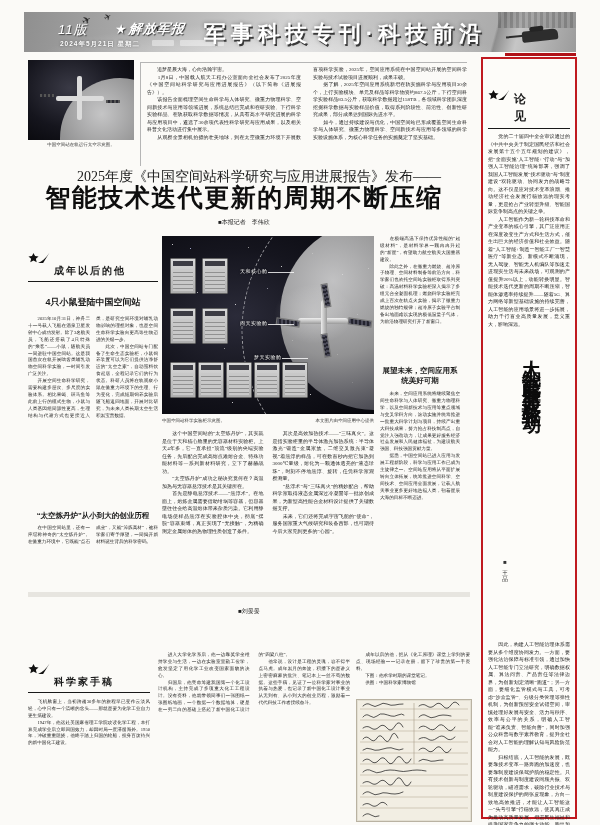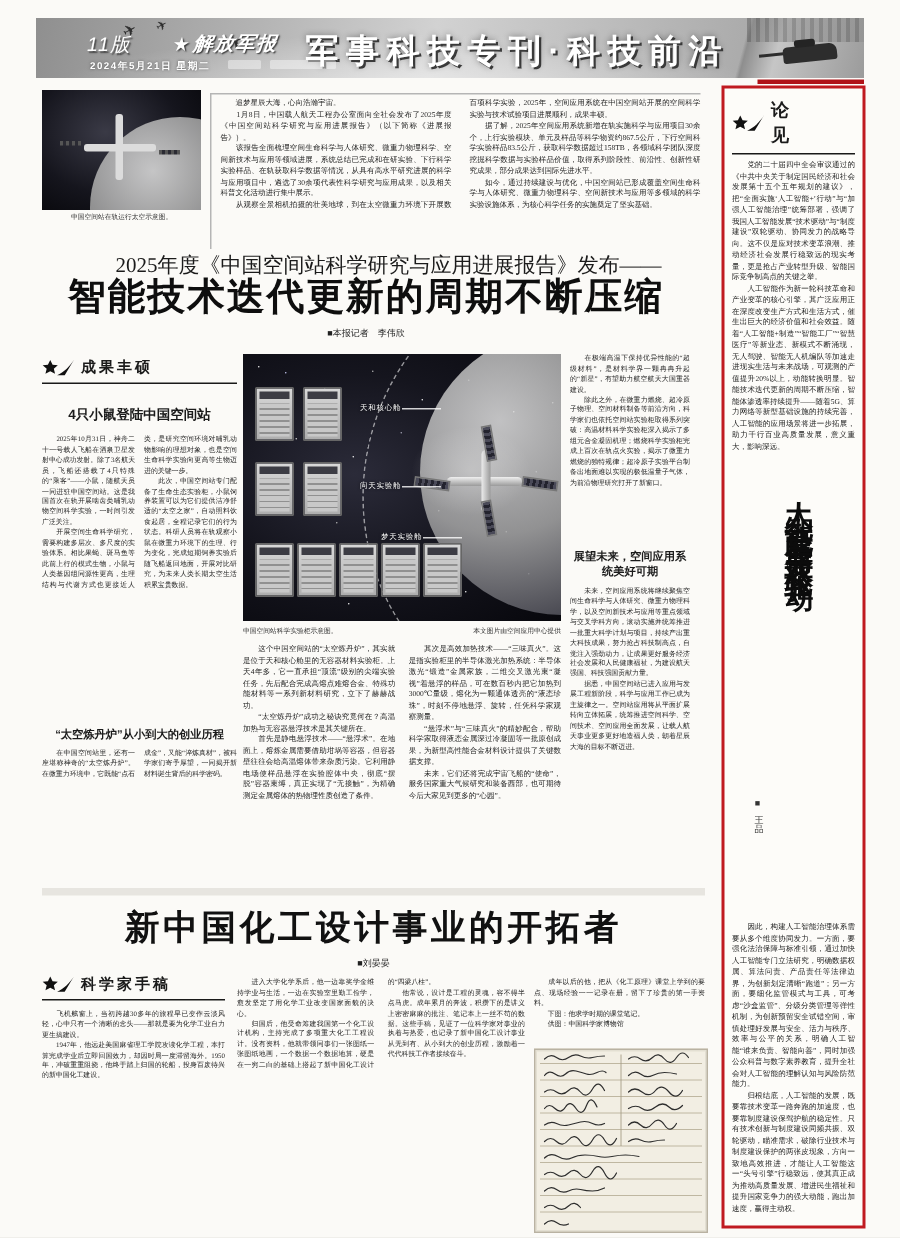--- a/index.html
+++ b/index.html
@@ -48,21 +48,21 @@
   .photo-cap{position:absolute;left:28px;top:142px;width:106px;font-size:4.5px;text-align:center;color:#333;}
   .intro{position:absolute;left:140px;top:62px;width:320px;height:100px;column-count:2;column-gap:12px;
      border-left:0.5px solid #b5b5b5;border-top:0.5px solid #b5b5b5;padding:3px 0 0 6px;}
   
   .kicker{position:absolute;left:43px;top:168px;width:432px;text-align:center;font-weight:normal;font-size:14px;}
   .headline{position:absolute;left:28px;top:181px;width:432px;margin:0;text-align:center;font-size:25px;
      font-weight:900;letter-spacing:1.5px;font-family:"Liberation Sans",sans-serif;color:#0e0e0e;}
   .byline{position:absolute;left:28px;top:218px;width:432px;text-align:center;font-size:6px;color:#222;}
   
   .sechead{display:flex;align-items:center;gap:4px;border-bottom:1.5px solid #191919;padding-bottom:3px;}
-  .sechead .lbl{font-weight:900;font-family:"Liberation Sans",sans-serif;letter-spacing:2px;}
+  .sechead .lbl{font-weight:900;font-family:"Liberation Sans",sans-serif;letter-spacing:2px;margin-top:26px;}
   .ssicon{flex:0 0 auto;}
   
   .leftsec{position:absolute;left:28px;top:238px;width:130px;height:354px;overflow:hidden;}
   .leftsec .sechead .lbl{font-size:10px;}
   .sub1{margin:14px auto 8px;width:112px;text-align:center;font-weight:900;font-size:9px;
      font-family:"Liberation Sans",sans-serif;line-height:1.35;}
   .sub2{margin:5px auto 4px;width:124px;text-align:center;font-weight:900;font-size:7.5px;
      font-family:"Liberation Sans",sans-serif;line-height:1.3;}
   .leftsec .flow1{height:190px;column-count:2;column-gap:6px;}
   .leftsec .flow2{height:58px;column-count:2;column-gap:6px;}
@@ -172,21 +172,21 @@
   <div class="kicker">2025年度《中国空间站科学研究与应用进展报告》发布——</div>
   <h1 class="headline">智能技术迭代更新的周期不断压缩</h1>
   <div class="byline">■本报记者　李伟欣</div>
 
   <div class="leftsec">
     <div class="sechead">
       <svg class="ssicon" width="22" height="13" viewBox="0 0 24 14">
         <path d="M6 1l1.7 3.4 3.8.4-2.9 2.5.9 3.7L6 9.1 2.5 11l.9-3.7L.5 4.8l3.8-.4z" fill="#111"></path>
         <path d="M11 12 C16 10 20 6 23.5 0.5 L16.5 12 Z" fill="#111"></path>
       </svg>
-      <span class="lbl">成果丰硕</span>
+      <span class="lbl">成年以后的他</span>
     </div>
     <div class="sub1">4只小鼠登陆中国空间站</div>
     <div class="txt t46 flow1">　　2025年10月31日，神舟二十一号载人飞船在酒泉卫星发射中心成功发射。除了3名航天员，飞船还搭载了4只特殊的“乘客”——小鼠，随航天员一同进驻中国空间站。这是我国首次在轨开展啮齿类哺乳动物空间科学实验，一时间引发广泛关注。
 　　开展空间生命科学研究，需要构建多层次、多尺度的实验体系。相比果蝇、斑马鱼等此前上行的模式生物，小鼠与人类基因组同源性更高，生理结构与代谢方式也更接近人类，是研究空间环境对哺乳动物影响的理想对象，也是空间生命科学实验向更高等生物迈进的关键一步。
 　　此次，中国空间站专门配备了生命生态实验柜，小鼠饲养装置可以为它们提供洁净舒适的“太空之家”，自动照料饮食起居，全程记录它们的行为状态。科研人员将在轨观察小鼠在微重力环境下的生理、行为变化，完成短期饲养实验后随飞船返回地面，开展对比研究，为未来人类长期太空生活积累宝贵数据。</div>
     <div class="sub2">“太空炼丹炉”从小到大的创业历程</div>
     <div class="txt t46 flow2">　　在中国空间站里，还有一座堪称神奇的“太空炼丹炉”。在微重力环境中，它既能“点石成金”，又能“淬炼真材”，被科学家们寄予厚望，一同揭开新材料诞生背后的科学密码。</div>
   </div>
 
   <div class="cimage">
@@ -228,21 +228,20 @@
 
   <div class="rightcol">
     <div class="txt t46 ta">　　在极端高温下保持优异性能的“超级材料”，是材料学界一颗冉冉升起的“新星”，有望助力航空航天大国重器建设。
 　　除此之外，在微重力燃烧、超冷原子物理、空间材料制备等前沿方向，科学家们也依托空间站实验柜取得系列突破：高温材料科学实验柜深入揭示了多组元合金凝固机理；燃烧科学实验柜完成上百次在轨点火实验，揭示了微重力燃烧的独特规律；超冷原子实验平台制备出地面难以实现的极低温量子气体，为前沿物理研究打开了新窗口。</div>
     <div class="subfuture">展望未来，空间应用系统美好可期</div>
     <div class="txt t46 tb">　　未来，空间应用系统将继续聚焦空间生命科学与人体研究、微重力物理科学，以及空间新技术与应用等重点领域与交叉学科方向，滚动实施并统筹推进一批重大科学计划与项目，持续产出重大科技成果，努力抢占科技制高点，自觉注入强劲动力，让成果更好服务经济社会发展和人民健康福祉，为建设航天强国、科技强国贡献力量。
 　　据悉，中国空间站已进入应用与发展工程新阶段，科学与应用工作已成为主旋律之一。空间站应用将从平面扩展转向立体拓展，统筹推进空间科学、空间技术、空间应用全面发展，让载人航天事业更多更好地造福人类，朝着星辰大海的目标不断迈进。</div>
   </div>
 
   <div class="bottomsec">
-    <h2 class="headline2">新中国化工设计事业的开拓者</h2>
     <div class="byline2">■刘晏晏</div>
     <div class="b0">
       <div class="sechead">
         <svg class="ssicon" width="22" height="13" viewBox="0 0 24 14">
           <path d="M6 1l1.7 3.4 3.8.4-2.9 2.5.9 3.7L6 9.1 2.5 11l.9-3.7L.5 4.8l3.8-.4z" fill="#111"></path>
           <path d="M11 12 C16 10 20 6 23.5 0.5 L16.5 12 Z" fill="#111"></path>
         </svg>
         <span class="lbl">科学家手稿</span>
       </div>
       <div class="txt t46">　　飞机舷窗上，当初跨越30多年的旅程早已变作云淡风轻，心中只有一个清晰的念头——那就是要为化学工业自力更生搞建设。

